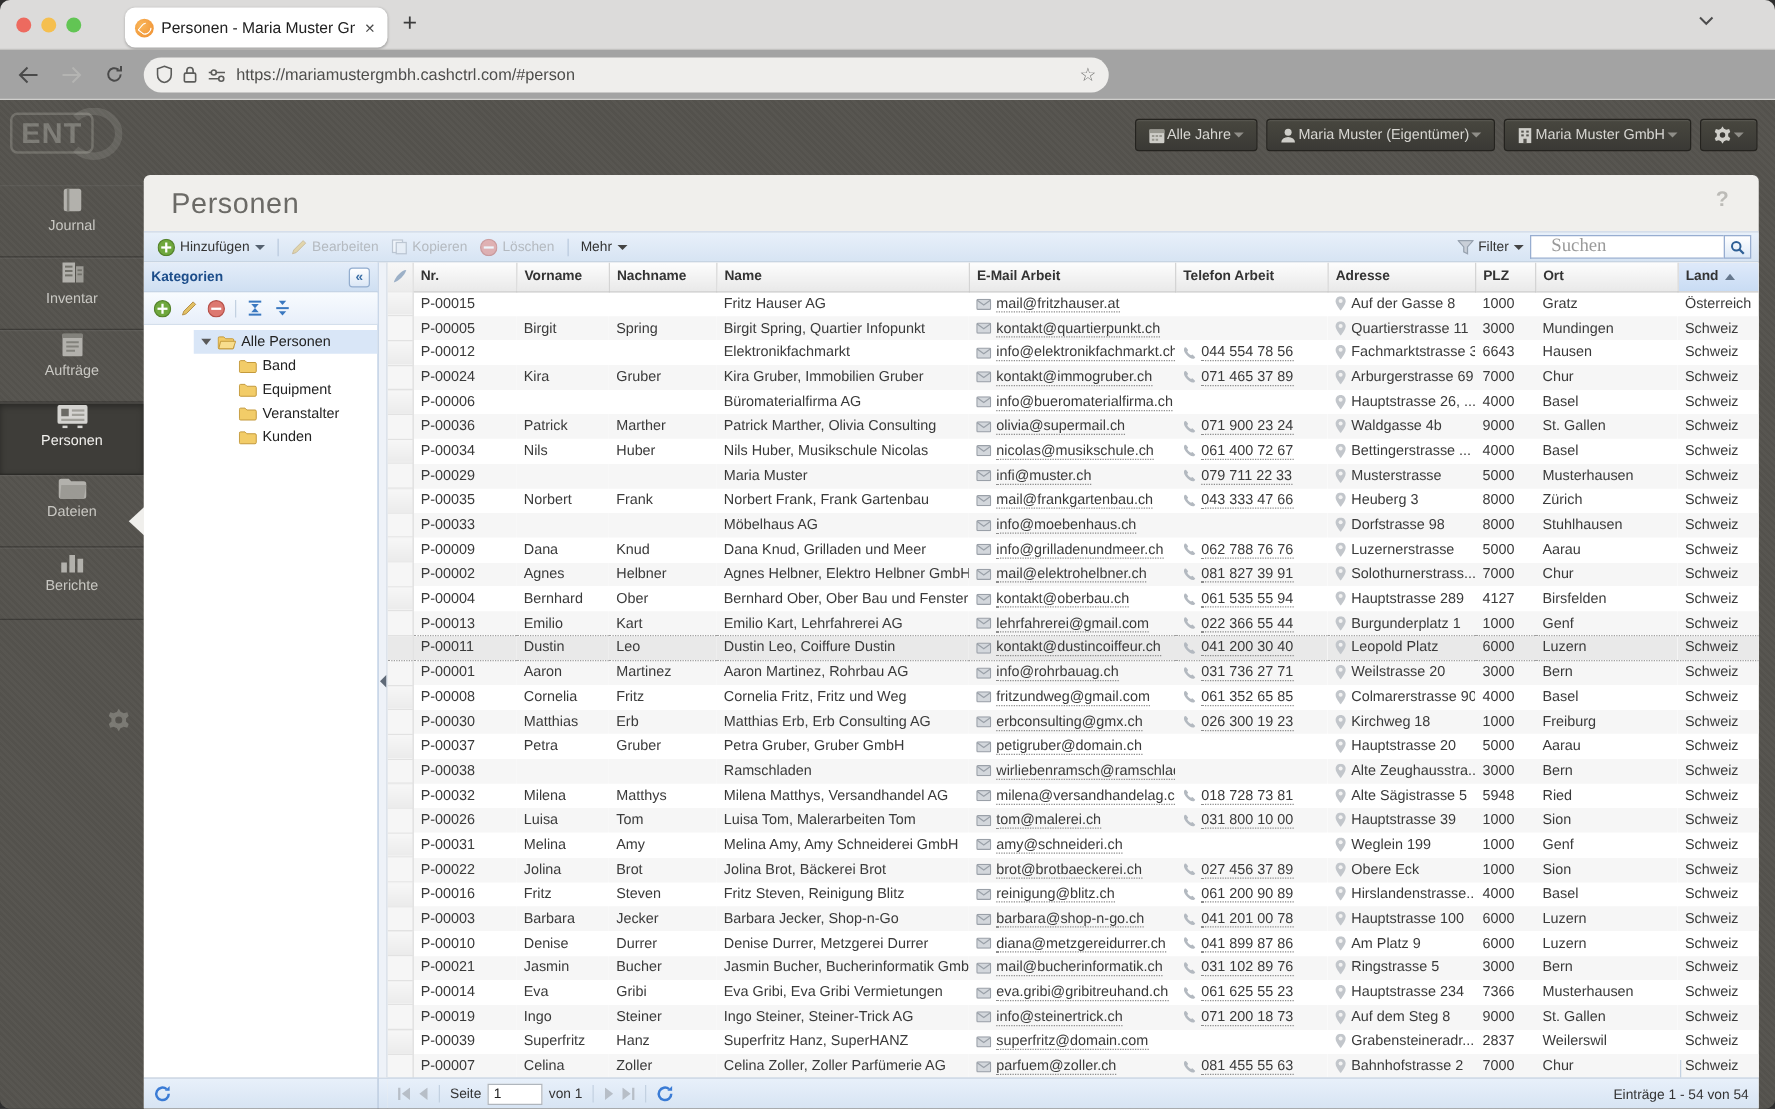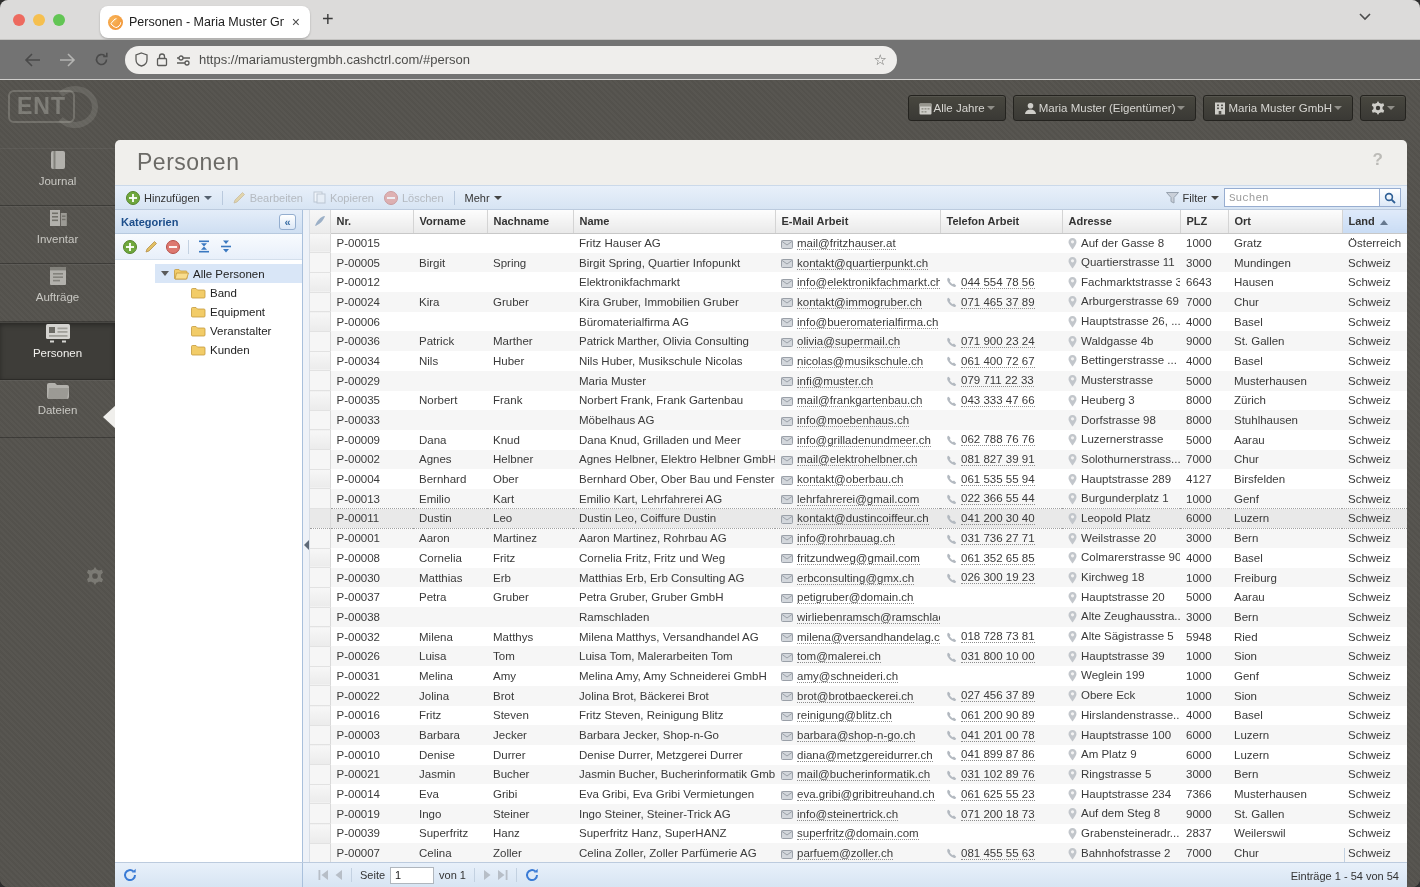--- a/index.html
+++ b/index.html
@@ -13,21 +13,21 @@
   .tl { width:12px; height:12px; border-radius:50%; display:inline-block; }
   .tl.r { background:#ed6a5f; } .tl.y { background:#f5bf4f; } .tl.g { background:#62c554; }
   .tab { position:absolute; left:100px; top:6px; width:210px; height:32px; background:#fff; border-radius:8px; box-shadow:0 1px 2px rgba(0,0,0,.25); display:flex; align-items:center; padding:0 8px; gap:6px; }
   .favicon { width:15px; height:15px; border-radius:50%; background:radial-gradient(circle at 35% 35%, #f9b65a, #ef8d2e); position:relative; flex:0 0 auto; }
   .favicon:after { content:""; position:absolute; left:4px; top:3px; width:7px; height:8px; border:1.5px solid #fff; border-radius:50% 50% 50% 0; border-top-color:transparent; transform:rotate(40deg); }
   .tabtitle { font-size:12.5px; color:#202020; white-space:nowrap; overflow:hidden; flex:1; }
   .tabclose { font-size:14px; color:#4a4a4a; cursor:default; padding:0 2px; }
   .newtab { position:absolute; left:322px; top:8px; font-size:20px; color:#3c3c3c; }
   .tabchev { position:absolute; right:48px; top:12px; }
 
-  .urlbar { position:absolute; top:40px; left:0; right:0; height:40px; background:#737373; border-bottom:1px solid #cfcecc; display:flex; align-items:center;padding-left:10px; }
+  .urlbar { position:absolute; top:40px; left:0; right:0; height:40px; background:#a3a3a3; border-bottom:1px solid #cfcecc; display:flex; align-items:center; }
   .navic { margin-left:14px; display:flex; align-items:center; gap:18px; }
   .urlfield { margin-left:16px; width:772px; height:28px; background:#efeeec; border-radius:15px; display:flex; align-items:center; padding:0 10px; gap:8px; }
   .urltext { font-size:13px; color:#4d4d4b; white-space:nowrap; overflow:hidden; flex:1; }
   .star { font-size:15px; color:#6f6f6d; }
   .chromeright { position:absolute; right:12px; top:48px; display:flex; gap:22px; align-items:center; }
 
   
   .app { position:absolute; top:80px; left:0; right:0; bottom:0; background:#55534e;
          background-image:repeating-linear-gradient(45deg, rgba(255,255,255,.015) 0 2px, rgba(0,0,0,.02) 2px 4px); }
   .entlogo { position:absolute; left:8px; top:10px; font-size:23px; font-weight:bold; letter-spacing:1px;
@@ -51,21 +51,21 @@
   .titlerow { height:45px; position:relative; }
   .ptitle { position:absolute; left:22px; top:9px; font-size:23px; color:#6b6a66; letter-spacing:.5px; }
   .phelp { position:absolute; right:24px; top:10px; font-size:17px; font-weight:bold; color:#bcbbb7; }
 
   .toolbar { height:25px; background:linear-gradient(#e8f0fa,#d7e4f3); border-top:1px solid #cbd9ea; border-bottom:1px solid #bccbde; display:flex; align-items:center; padding:0 6px; font-size:11px; color:#333; }
   .tbtn { display:flex; align-items:center; gap:4px; padding:0 5px; height:21px; border-radius:3px; white-space:nowrap; }
   .tbtn.disabled { opacity:.5; color:#8a8a8a; }
   .tsep { width:1px; height:14px; background:#b9c9dd; margin:0 5px; }
   .tspacer { flex:1; }
   .searchbox { display:flex; align-items:center; }
-  .searchbox input { width:155px; height:19px; border:1px solid #97add0; border-right:none; font-size:11px; padding:0 4px; font-family:Liberation Mono, monospace; color:#444; background:#fff; outline:none; }
+  .searchbox input { width:155px; height:19px; border:1px solid #97add0; border-right:none; font-size:15px; padding:0 16px; font-family:Liberation Serif, serif; color:#444; background:#fff; outline:none; }
   .searchbox input::placeholder { color:#9a9a9a; }
   .sbtn { width:22px; height:19px; border:1px solid #97add0; background:linear-gradient(#fff,#dde9f7); display:flex; align-items:center; justify-content:center; }
 
   .panelbody { flex:1; display:flex; min-height:0; }
 
   
   .cats { width:188px; display:flex; flex-direction:column; border-right:1px solid #a9c0dc; background:#fff; }
   .cathdr { height:24px; background:linear-gradient(#e4edf9,#cfdff2); border-bottom:1px solid #b7c9de; display:flex; align-items:center; padding:0 6px; }
   .cathdr .t { font-size:11px; font-weight:bold; color:#1c4d8a; flex:1; }
   .collapsebtn { width:17px; height:16px; border:1px solid #94aecf; border-radius:3px; background:linear-gradient(#fff,#dbe7f6); color:#3a6ea5; font-size:11px; font-weight:bold; text-align:center; line-height:14px; }
@@ -295,20 +295,30 @@
         <span>Personen</span>
       </div>
       <div class="navitem">
         <span class="nicon">
             <svg width="24" height="19" viewBox="0 0 24 19">
               <path d="M1 4 a2 2 0 0 1 2 -2 H9 L11 4 H21 a2 2 0 0 1 2 2 V16 a2 2 0 0 1 -2 2 H3 a2 2 0 0 1 -2 -2 Z" fill="#c3c2bd"></path>
               <path d="M3 7 H23 L21 18 H2 Z" fill="#a8a7a1"></path>
             </svg>
           </span>
         <span>Dateien</span>
+      </div>
+      <div class="navitem">
+        <span class="nicon">
+            <svg width="22" height="20" viewBox="0 0 22 20">
+              <rect x="2" y="11" width="4.5" height="8" fill="#c3c2bd"></rect>
+              <rect x="8.5" y="5" width="4.5" height="14" fill="#c3c2bd"></rect>
+              <rect x="15" y="8" width="4.5" height="11" fill="#c3c2bd"></rect>
+            </svg>
+          </span>
+        <span>Berichte</span>
       </div>
     </nav>
     <div class="panel-arrow"></div>
     <span class="sidegear">
         <svg width="18" height="18" viewBox="0 0 14 14">
           <path d="M7 0 L8.2 2 A5.2 5.2 0 0 1 10 2.8 L12.3 2.2 L13.2 4.5 L11.5 6 A5 5 0 0 1 11.5 8 L13.2 9.5 L12.3 11.8 L10 11.2 A5.2 5.2 0 0 1 8.2 12 L7 14 L5.8 12 A5.2 5.2 0 0 1 4 11.2 L1.7 11.8 L0.8 9.5 L2.5 8 A5 5 0 0 1 2.5 6 L0.8 4.5 L1.7 2.2 L4 2.8 A5.2 5.2 0 0 1 5.8 2 Z" fill="#9b9a93"></path>
           <circle cx="7" cy="7" r="2.2" fill="#55534e"></circle>
         </svg>
       </span>
 

